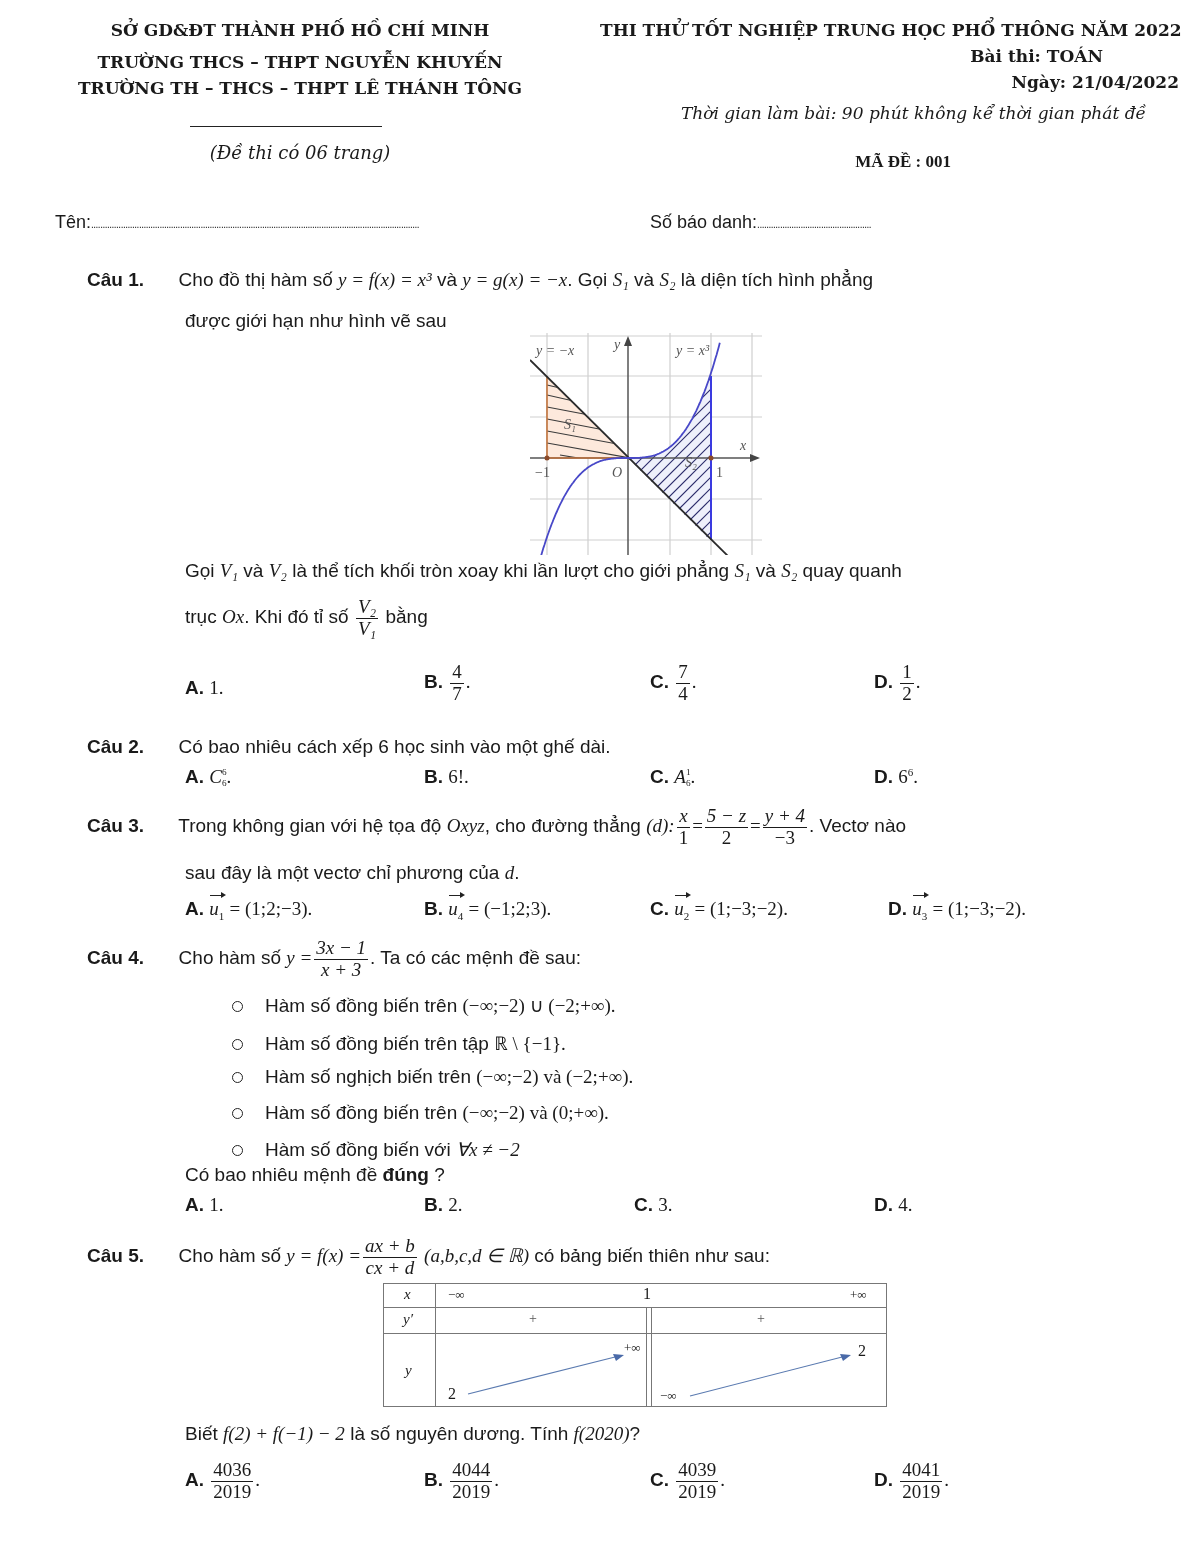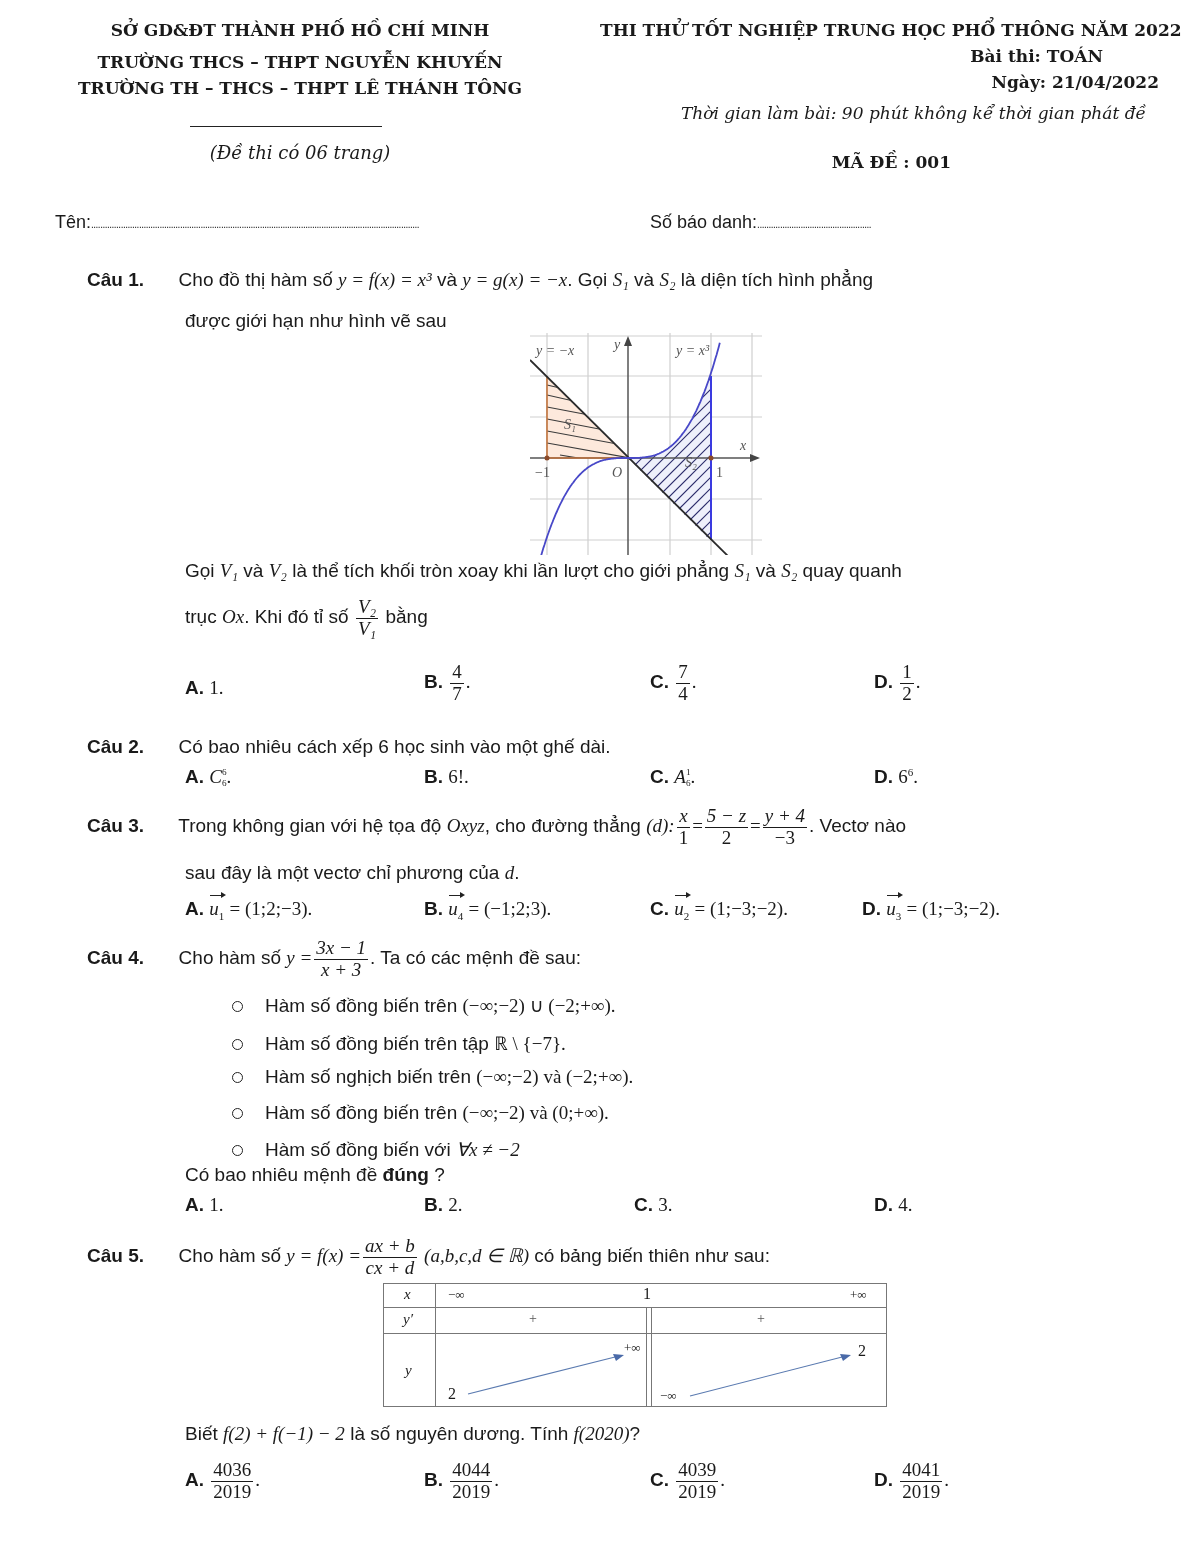--- a/index.html
+++ b/index.html
@@ -25,23 +25,23 @@
 <body>
 
 <div class="abs hdr" style="left:20px;top:20px;width:560px;">SỞ GD&amp;ĐT THÀNH PHỐ HỒ CHÍ MINH</div>
 <div class="abs hdr" style="left:20px;top:52px;width:560px;">TRƯỜNG THCS – THPT NGUYỄN KHUYẾN</div>
 <div class="abs hdr" style="left:20px;top:78px;width:560px;">TRƯỜNG TH – THCS – THPT LÊ THÁNH TÔNG</div>
 <div class="abs" style="left:190px;top:126px;width:192px;height:1px;background:#222;"></div>
 <div class="abs it" style="left:20px;top:142px;width:560px;text-align:center;font-size:18px;font-family:'DejaVu Serif',serif;">(Đề thi có 06 trang)</div>
 
 <div class="abs hdr" style="left:600px;top:20px;width:591px;text-align:right;padding-right:10px;box-sizing:border-box;">THI THỬ TỐT NGHIỆP TRUNG HỌC PHỔ THÔNG NĂM 2022</div>
 <div class="abs hdr" style="left:600px;top:46px;width:591px;padding-right:88px;box-sizing:border-box;text-align:right;">Bài thi: TOÁN</div>
-<div class="abs hdr" style="left:568px;top:72px;width:591px;box-sizing:border-box;text-align:right;">Ngày: 21/04/2022</div>
+<div class="abs hdr" style="left:588px;top:72px;width:591px;box-sizing:border-box;text-align:right;">Ngày: 21/04/2022</div>
 <div class="abs it" style="left:600px;top:103px;width:591px;text-align:right;padding-right:45px;box-sizing:border-box;font-size:17px;font-family:'DejaVu Serif',serif;">Thời gian làm bài: 90 phút không kể thời gian phát đề</div>
-<div class="abs hdr" style="left:600px;top:152px;width:591px;padding-right:240px;box-sizing:border-box;text-align:right;">MÃ ĐỀ : 001</div>
+<div class="abs hdr" style="left:600px;top:152px;width:591px;padding-right:240px;box-sizing:border-box;text-align:right;font-family:Liberation Serif, serif;">MÃ ĐỀ : 001</div>
 
 <div class="abs" style="left:55px;top:212px;font-size:18px;font-family:'Liberation Sans',sans-serif;">
   <span>Tên:</span><span style="font-size:10px;letter-spacing:-0.5px;">................................................................................................................................................</span>
 </div>
 <div class="abs" style="left:650px;top:212px;font-size:18px;font-family:'Liberation Sans',sans-serif;">
   <span>Số báo danh:</span><span style="font-size:10px;letter-spacing:-0.5px;">..................................................</span>
 </div>
 
 <div class="abs q" style="left:87px;top:269px;">
   <span class="qlabel">Câu 1.</span>
@@ -239,40 +239,40 @@
 <div class="abs q" style="left:424px;top:898px;">
   <span class="opt-l">B.</span>
   <span class="vec math mi"><span>u</span><sub style="font-size:11px;font-style:normal">4</sub></span>
   <span class="math">= (−1;2;3).</span>
 </div>
 <div class="abs q" style="left:650px;top:898px;">
   <span class="opt-l">C.</span>
   <span class="vec math mi"><span>u</span><sub style="font-size:11px;font-style:normal">2</sub></span>
   <span class="math">= (1;−3;−2).</span>
 </div>
-<div class="abs q" style="left:862px;top:898px;">
+<div class="abs q" style="left:888px;top:898px;">
   <span class="opt-l">D.</span>
   <span class="vec math mi"><span>u</span><sub style="font-size:11px;font-style:normal">3</sub></span>
   <span class="math">= (1;−3;−2).</span>
 </div>
 
 <div class="abs q" style="left:87px;top:938px;">
   <span class="qlabel">Câu 4.</span>
   <span style="display:inline-block;width:24px;"></span>
   <span>Cho hàm số</span>
   <span class="math mi">y =</span><span class="frac math mi"><span class="num">3x − 1</span><span>x + 3</span></span><span>. Ta có các mệnh đề sau:</span>
 </div>
 
 <div class="abs q" style="left:232px;top:994px;">
   <span class="bullet"></span><span>Hàm số đồng biến trên</span>
   <span class="math">(−∞;−2) ∪ (−2;+∞).</span>
 </div>
 <div class="abs q" style="left:232px;top:1030px;">
   <span class="bullet"></span><span>Hàm số đồng biến trên tập</span>
-  <span class="math">ℝ \ {−7}.</span>
+  <span class="math">ℝ \ {−1}.</span>
 </div>
 <div class="abs q" style="left:232px;top:1066px;">
   <span class="bullet"></span><span>Hàm số nghịch biến trên</span>
   <span class="math">(−∞;−2)  và  (−2;+∞).</span>
 </div>
 <div class="abs q" style="left:232px;top:1102px;">
   <span class="bullet"></span><span>Hàm số đồng biến trên</span>
   <span class="math">(−∞;−2)  và  (0;+∞).</span>
 </div>
 <div class="abs q" style="left:232px;top:1138px;">

